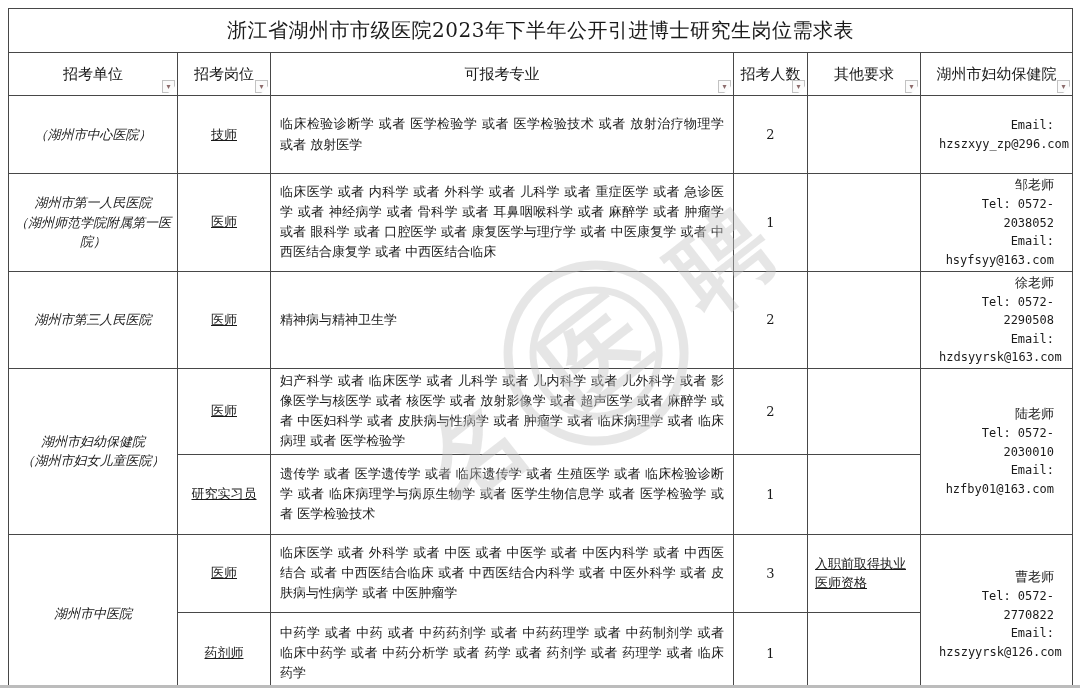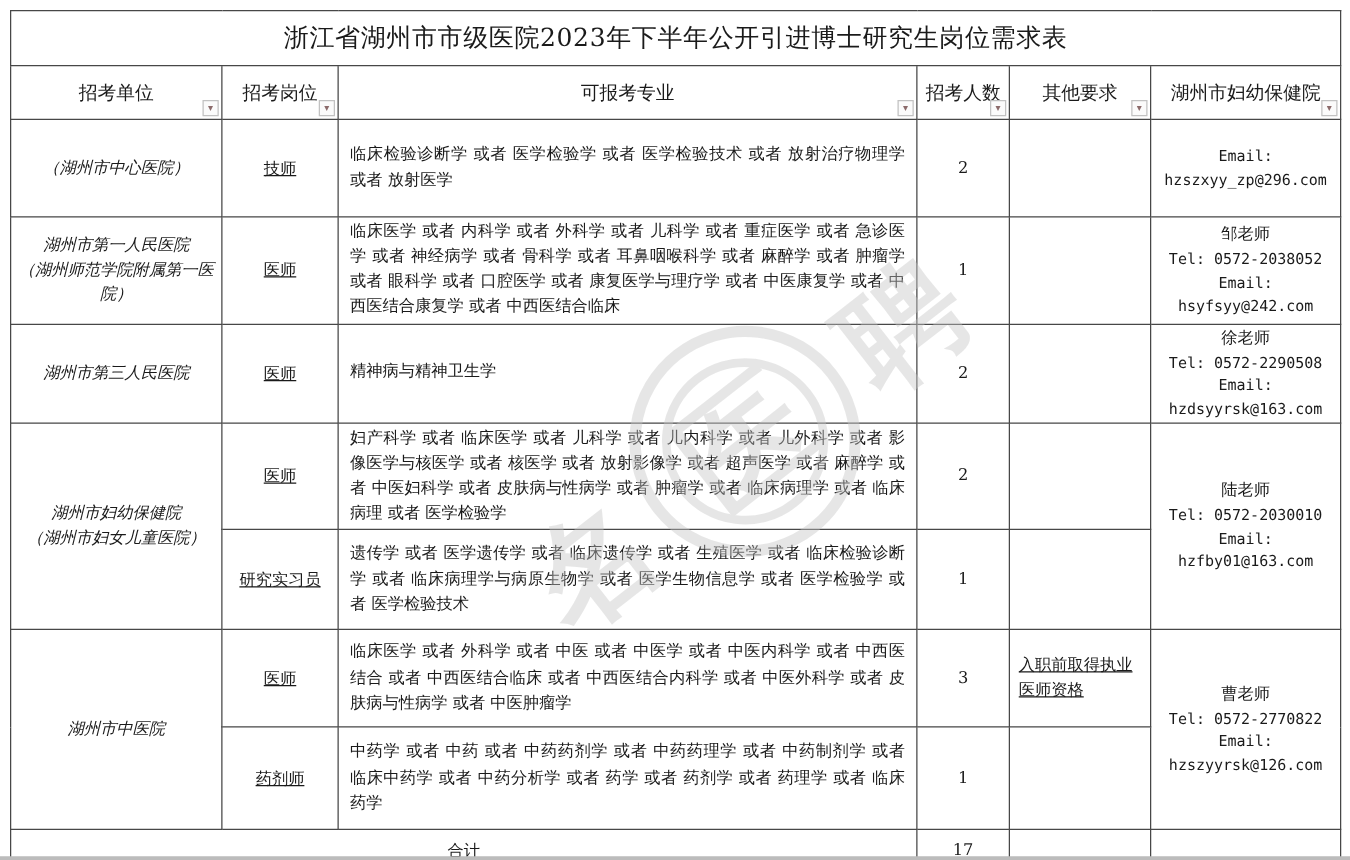--- a/index.html
+++ b/index.html
@@ -4,31 +4,31 @@
 <style>
   html,body{margin:0;padding:0;background:#ffffff;}
   .page{position:relative;width:1080px;height:688px;background:#ffffff;overflow:hidden;
         font-family:"DejaVu Serif","Liberation Serif",serif;color:#1a1a1a;}
   table.grid{position:absolute;left:8px;top:8px;width:1064px;border-collapse:collapse;
         table-layout:fixed;background:transparent;}
   table.grid td, table.grid th{border:1px solid #474747;overflow:hidden;vertical-align:middle;
         font-weight:normal;box-sizing:border-box;}
   .title-cell{font-size:20px;font-weight:bold;text-align:center;letter-spacing:0.5px;margin-top:16px;}
   .header-row th{font-size:15px;font-weight:bold;text-align:center;position:relative;
-        border-bottom:3px solid #a7cfc2;}
+        border-bottom:3px solid #a7cfc2;border-radius:18px;}
   .filter{position:absolute;right:2px;bottom:2px;width:13px;height:13px;
         border:1px solid #c2c2c2;background:#fbfbfb;color:#8c6b6b;font-size:8px;
         line-height:11px;text-align:center;box-sizing:border-box;cursor:pointer;
         font-family:"DejaVu Sans","Liberation Sans",sans-serif;}
   .unit{text-align:center;white-space:pre-line;font-size:13px;padding:1px 4px;line-height:1.5;font-style:italic;}
   .post{text-align:center;font-size:13px;text-decoration:underline;}
   .majors{text-align:justify;font-size:13px;line-height:1.55;padding:2px 9px;}
   .count{text-align:center;font-size:13px;}
   .other{font-size:13px;text-align:left;padding:2px 7px;line-height:1.5;text-decoration:underline;}
-  .contact{text-align:center;font-size:13px;line-height:1.55;padding:1px 3px;}
+  .contact{text-align:right;font-size:13px;line-height:1.55;padding:1px 18px;}
   .contact .mono{font-family:"DejaVu Sans Mono","Liberation Mono",monospace;font-size:12px;}
   .va-top{vertical-align:top;}
   .footer-label{text-align:center;font-size:13px;}
   .watermark{position:absolute;left:380px;top:165px;pointer-events:none;opacity:0.42;}
   .bottom-strip{position:absolute;left:0;top:685px;width:1080px;height:3px;background:#bcbcbc;}
 </style>
 </head>
 <body>
 
 <div class="page">
@@ -91,21 +91,21 @@
       <td class="unit">湖州市第一人民医院
 （湖州师范学院附属第一医
 院）</td>
       <td class="post">医师</td>
       <td class="majors">临床医学 或者 内科学 或者 外科学 或者 儿科学 或者 重症医学 或者 急诊医学 或者 神经病学 或者 骨科学 或者 耳鼻咽喉科学 或者 麻醉学 或者 肿瘤学 或者 眼科学 或者 口腔医学 或者 康复医学与理疗学 或者 中医康复学 或者 中西医结合康复学 或者 中西医结合临床</td>
       <td class="count">1</td>
       <td class="other"></td>
       <td class="contact">
         <div>邹老师</div>
         <div class="mono">Tel: 0572-2038052</div>
-        <div class="mono">Email: hsyfsyy@242.com</div>
+        <div class="mono">Email: hsyfsyy@163.com</div>
       </td>
     </tr>
 
     <tr style="height:79px">
       <td class="unit">湖州市第三人民医院</td>
       <td class="post">医师</td>
       <td class="majors">精神病与精神卫生学</td>
       <td class="count">2</td>
       <td class="other"></td>
       <td class="contact">

